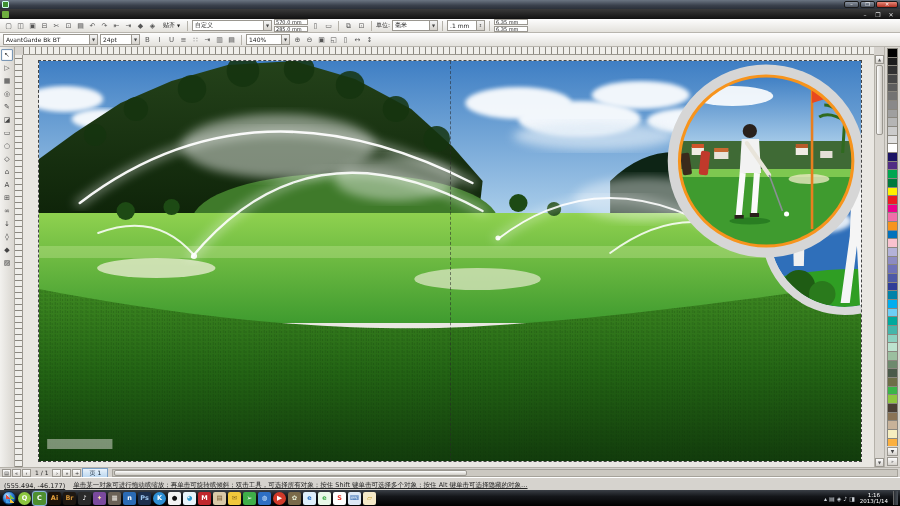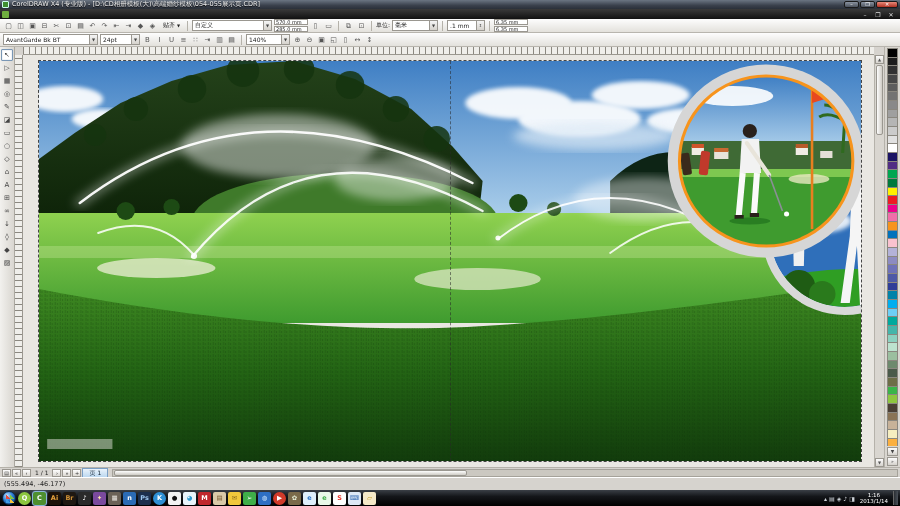--- a/index.html
+++ b/index.html
@@ -57,21 +57,21 @@
 
   
   .pagebar { height:10px; background:#d6d3ce; border-top:1px solid #b5b2aa; display:flex; align-items:center; padding:0 2px; gap:1px; flex:0 0 auto; }
   .pg-btn { min-width:9px; height:8px; background:linear-gradient(#fdfdfd,#dcd9d3); border:1px solid #9a9790; font-size:5px; line-height:6px; text-align:center; color:#333; }
   .pg-ind { font-size:6px; padding:0 3px; color:#222; }
   .pg-tab { height:9px; background:linear-gradient(#eaf3fc,#bcd8f0); border:1px solid #7a9ec4; border-bottom:none; font-size:6px; line-height:8px; padding:0 6px; color:#123; }
   .hscroll { flex:1; height:8px; margin-left:3px; background:#cBC8c1; background:#cbc8c1; border:1px solid #a5a29a; position:relative; }
   .hscroll .thumb { position:absolute; left:1px; top:0; bottom:0; width:45%; background:linear-gradient(#fdfdfd,#cfccc5); border:1px solid #9a9790; border-radius:2px; }
 
   
-  .statusbar { height:13px; background:#d6d3ce; border-top:1px solid #fff; display:flex; align-items:center; padding:0 4px; gap:8px; flex:0 0 auto; }
+  .statusbar { height:13px; background:#d6d3ce; border-top:1px solid #fff; display:flex; align-items:flex-end; padding:0 4px; gap:8px; flex:0 0 auto;text-decoration:underline; }
   .statusbar .coords { font-size:6.5px; color:#222; white-space:nowrap; }
   .statusbar .hint { font-size:6.5px; color:#222; white-space:nowrap; overflow:hidden; }
 
   
   .taskbar { height:16px; background:linear-gradient(#3a3f46,#14161a 40%,#000); display:flex; align-items:center; padding:0 2px; gap:2px; flex:0 0 auto; }
   .orb { width:14px; height:14px; border-radius:50%; background:radial-gradient(circle at 35% 30%,#bfe3ff,#2f7fd4 45%,#0a3f7a); border:1px solid #0a2a4a; position:relative; flex:0 0 auto; }
   .orb::after { content:""; position:absolute; left:3px; top:3px; width:8px; height:8px; background:
       linear-gradient(45deg,#e84a3f 0 50%,transparent 50%) no-repeat 0 0/4px 4px,
       linear-gradient(45deg,#7ec24a 0 50%,transparent 50%) no-repeat 4px 0/4px 4px,
       linear-gradient(45deg,#3f9ee8 0 50%,transparent 50%) no-repeat 0 4px/4px 4px,
@@ -83,21 +83,20 @@
   .clock { text-align:center; color:#fff; font-size:5.5px; line-height:6px; padding:0 3px; }
   .show-desktop { width:5px; height:14px; background:linear-gradient(90deg,#2a2e33,#4a5058); border-left:1px solid #666; }
 </style>
 </head>
 <body>
 
 <div class="screen">
 
   <div class="titlebar">
     <span class="app-ico"></span>
-    <span class="title">CorelDRAW X4 (专业版) - [D:\CD相册模板(大)\高端婚纱模板\054-055展示页.CDR]</span>
     <div class="win-controls">
       <span class="win-btn">–</span>
       <span class="win-btn">❐</span>
       <span class="win-btn close">✕</span>
     </div>
   </div>
 
   <div class="menubar">
     <span class="m-ico"></span>
     <div class="doc-controls">
@@ -453,20 +452,21 @@
     <span class="pg-btn">»</span>
     <span class="pg-btn">+</span>
     <span class="pg-tab">页 1</span>
     <div class="hscroll">
       <div class="thumb"></div>
     </div>
   </div>
 
   <div class="statusbar">
     <span class="coords">(555.494, -46.177)</span>
+    <span class="hint">单击某一对象可进行拖动或缩放；再单击可旋转或倾斜；双击工具，可选择所有对象；按住 Shift 键单击可选择多个对象；按住 Alt 键单击可选择隐藏的对象…</span>
   </div>
 
   <div class="taskbar">
     <div class="orb"></div>
     <div id="task-apps" style="display:flex;gap:2px;">
         <div class="task-ico" style="background: rgb(140, 198, 63); color: rgb(255, 255, 255); border-radius: 50%;">Q</div>
         <div class="task-ico active" style="background: rgb(78, 143, 47); color: rgb(255, 255, 255);">C</div>
         <div class="task-ico" style="background: rgb(28, 18, 9); color: rgb(232, 163, 61);">Ai</div>
         <div class="task-ico" style="background: rgb(31, 24, 18); color: rgb(207, 145, 54);">Br</div>
         <div class="task-ico" style="background: rgb(42, 42, 42); color: rgb(255, 255, 255);">♪</div>

